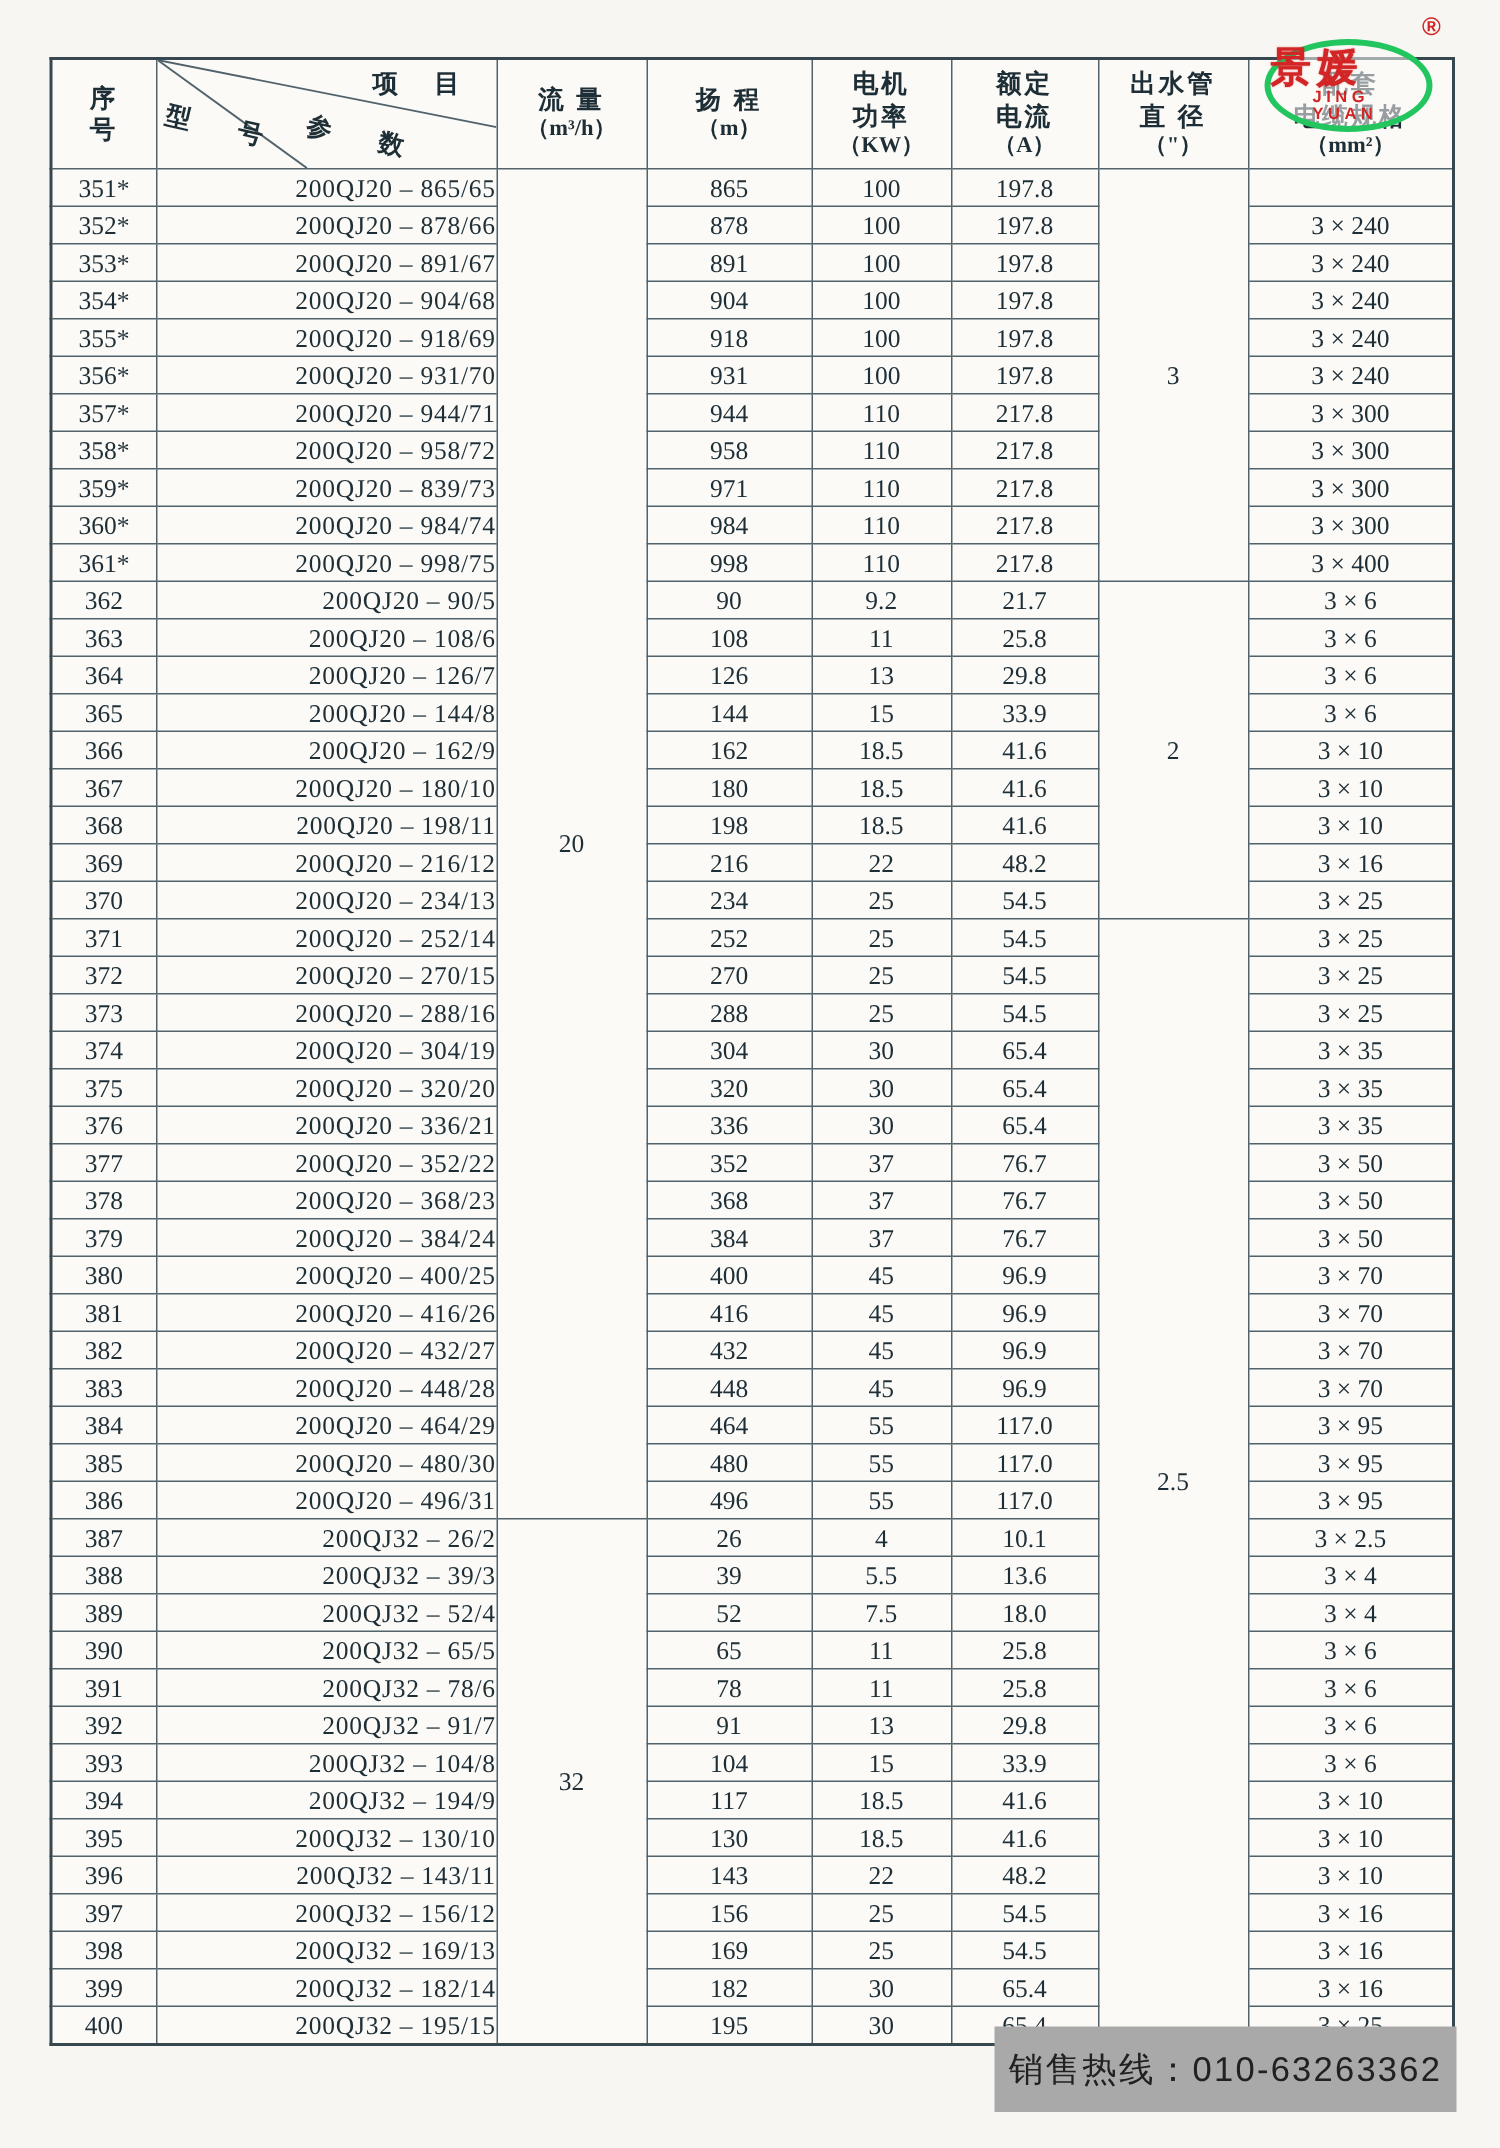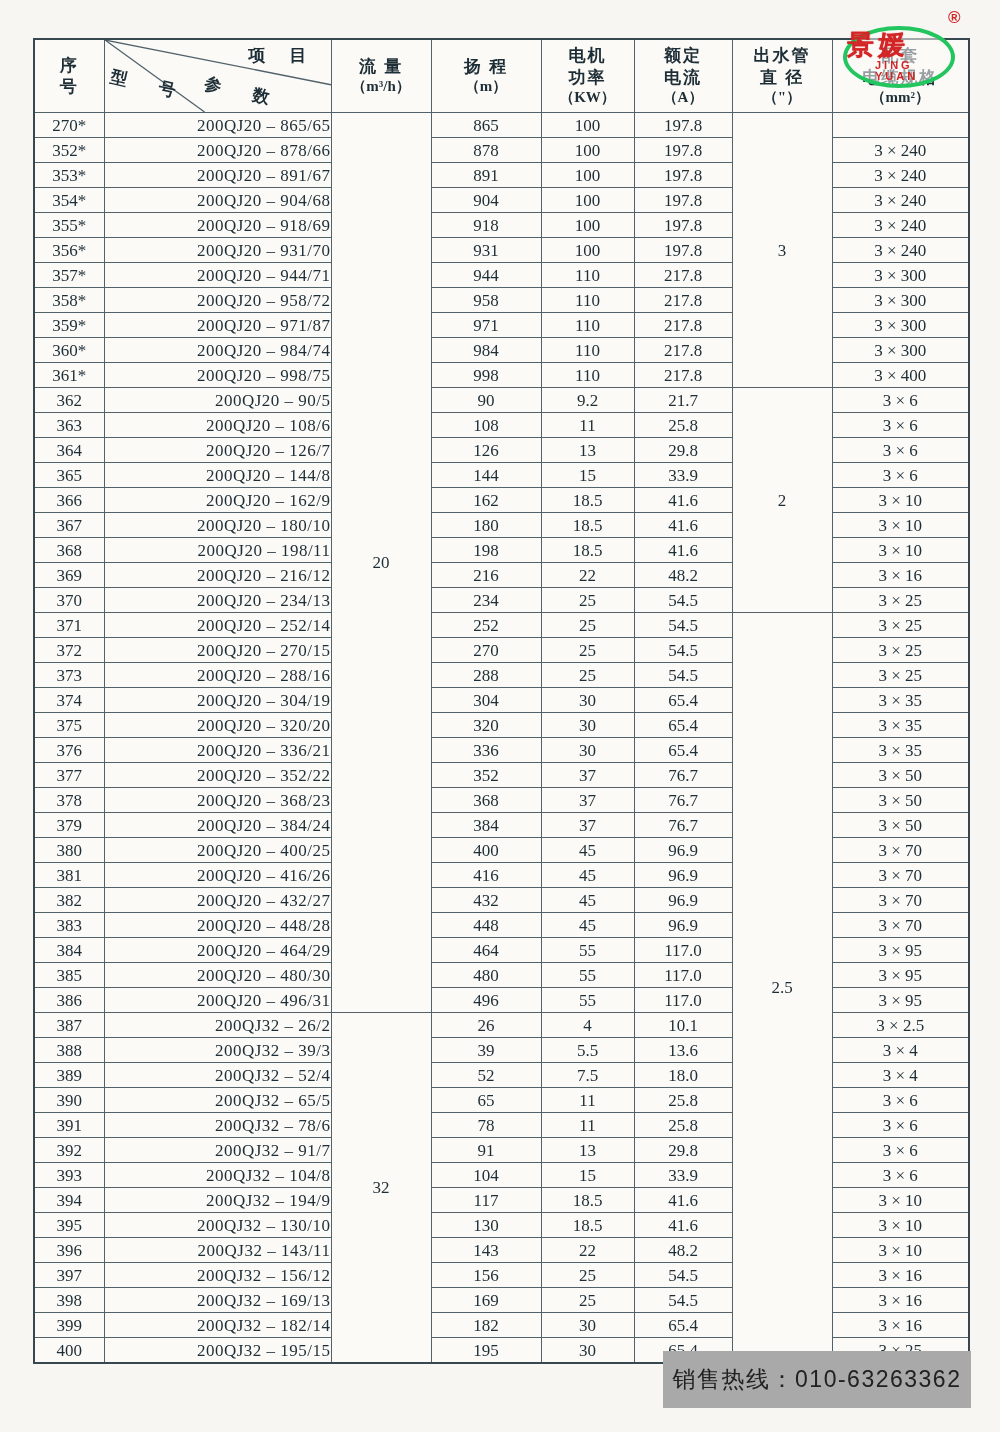--- a/index.html
+++ b/index.html
@@ -151,21 +151,21 @@
         </th>
         <th>
           <div>配套</div>
           <div>电缆规格</div>
           <div class="unit">（mm²）</div>
         </th>
       </tr>
     </thead>
     <tbody id="spec-tbody">
         <tr>
-          <td>270*</td>
+          <td>351*</td>
           <td class="model">200QJ20 – 865/65</td>
           <td class="merged" rowspan="36">20</td>
           <td>865</td>
           <td>100</td>
           <td>197.8</td>
           <td class="merged" rowspan="11">3</td>
           <td class="cable"></td>
         </tr>
         <tr>
           <td>352*</td>
@@ -218,21 +218,21 @@
         <tr>
           <td>358*</td>
           <td class="model">200QJ20 – 958/72</td>
           <td>958</td>
           <td>110</td>
           <td>217.8</td>
           <td class="cable">3 × 300</td>
         </tr>
         <tr>
           <td>359*</td>
-          <td class="model">200QJ20 – 971/87</td>
+          <td class="model">200QJ20 – 839/73</td>
           <td>971</td>
           <td>110</td>
           <td>217.8</td>
           <td class="cable">3 × 300</td>
         </tr>
         <tr>
           <td>360*</td>
           <td class="model">200QJ20 – 984/74</td>
           <td>984</td>
           <td>110</td>

